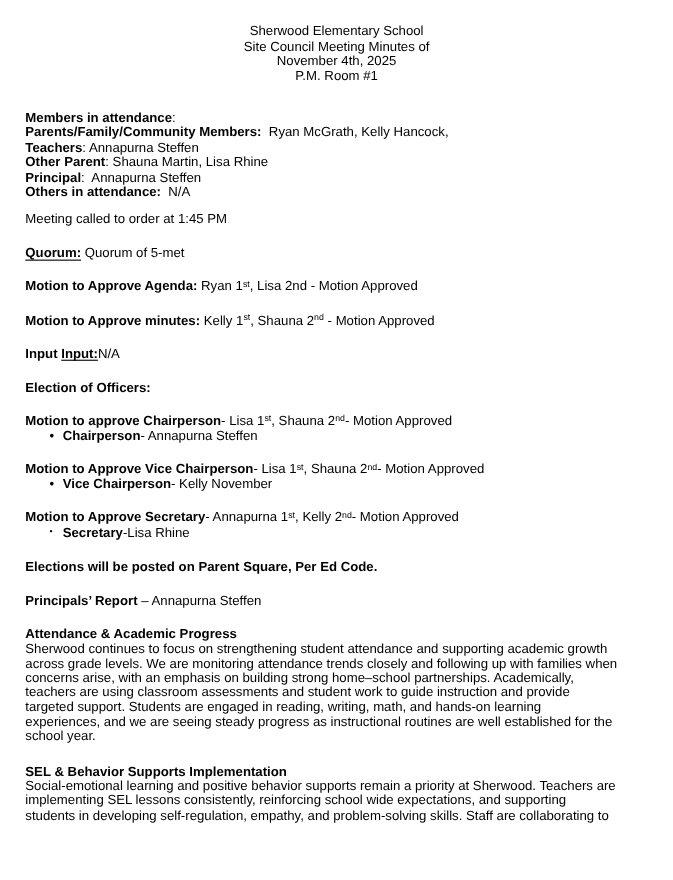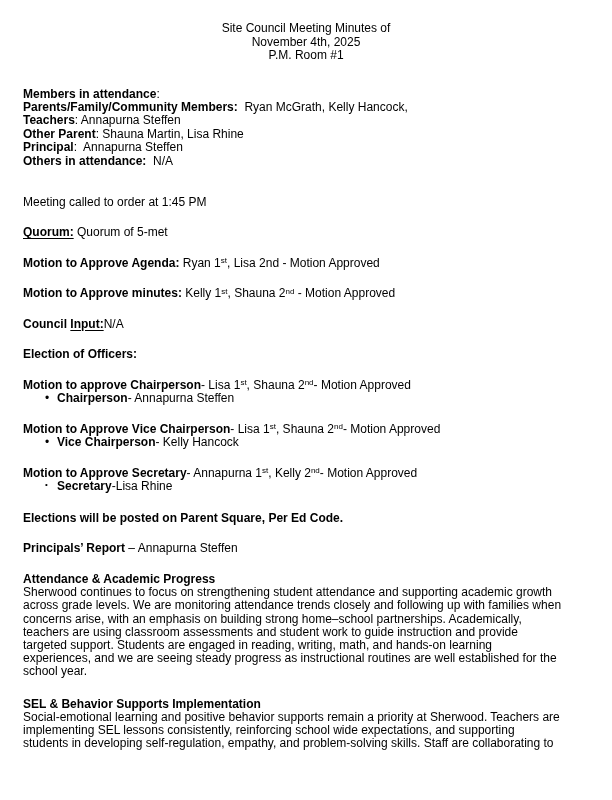--- a/index.html
+++ b/index.html
@@ -4,21 +4,21 @@
 <style>
   html,body{margin:0;padding:0;}
   body{
     width:612px;height:800px;overflow:hidden;background:#ffffff;color:#000000;
     font-family:"Liberation Sans", sans-serif;font-size:12px;position:relative;
   }
   .doc{position:absolute;left:23px;top:22px;width:575px;}
   .line{white-space:pre;line-height:13.5px;}
   .hdr .line{text-align:center;}
   .hdr{margin-bottom:25px;width:566px;}
-  .att{margin-bottom:28px;}
+  .att{margin-bottom:12px;}
   .att .line{line-height:13.4px;}
   .blk{margin-bottom:17px;}
   .b{font-weight:bold;}
   .sup{font-size:8px;position:relative;top:-3.5px;line-height:0;}
   .wavy{
     text-decoration-line:underline;
     text-decoration-style:wavy;
     text-decoration-color:#3a53c4;
     text-decoration-thickness:1px;
     text-underline-offset:2px;
@@ -29,20 +29,21 @@
   .bullet.small{font-size:8px;position:relative;top:-3px;width:12px;}
   .para .line{line-height:13.2px;}
   .sect{margin-bottom:19px;}
 </style>
 </head>
 <body>
 
 <div class="doc">
 
   <div class="hdr">
+    <div class="line">Sherwood Elementary School</div>
     <div class="line">Site Council Meeting Minutes of</div>
     <div class="line">November 4th, 2025</div>
     <div class="line">P.M. Room #1</div>
   </div>
 
   <div class="att">
     <div class="line"><span class="b">Members in attendance</span><span>:</span></div>
     <div class="line"><span class="b">Parents/Family/Community Members:</span><span>  Ryan McGrath, Kelly Hancock,</span></div>
     <div class="line"><span class="b">Teachers</span><span>: Annapurna Steffen</span></div>
     <div class="line"><span class="b">Other Parent</span><span>: Shauna Martin, Lisa Rhine</span></div>
@@ -51,32 +52,32 @@
   </div>
 
   <div class="line blk">Meeting called to order at 1:45 PM</div>
 
   <div class="line blk"><span class="b wavy">Quorum:</span><span> Quorum of 5-met</span></div>
 
   <div class="line blk"><span class="b">Motion to Approve Agenda:</span><span> Ryan 1</span><span class="sup">st</span><span>, Lisa 2nd - Motion Approved</span></div>
 
   <div class="line blk"><span class="b">Motion to Approve minutes:</span><span> Kelly 1</span><span class="sup">st</span><span>, Shauna 2</span><span class="sup">nd</span><span> - Motion Approved</span></div>
 
-  <div class="line blk"><span class="b">Council </span><span class="b wavy">Input:</span><span>N/A</span></div>
+  <div class="line blk"><span class="b">Input </span><span class="b wavy">Input:</span><span>N/A</span></div>
 
   <div class="line blk b">Election of Officers:</div>
 
   <div class="blk">
     <div class="line"><span class="b">Motion to approve Chairperson</span><span>- Lisa 1</span><span class="sup">st</span><span>, Shauna 2</span><span class="sup">nd</span><span>- Motion Approved</span></div>
     <div class="line bullet-line"><span class="bullet">•</span><span class="b">Chairperson</span><span>- Annapurna Steffen</span></div>
   </div>
 
   <div class="blk">
     <div class="line"><span class="b">Motion to Approve Vice Chairperson</span><span>- Lisa 1</span><span class="sup">st</span><span>, Shauna 2</span><span class="sup">nd</span><span>- Motion Approved</span></div>
-    <div class="line bullet-line"><span class="bullet">•</span><span class="b">Vice Chairperson</span><span>- Kelly Hancock</span></div>
+    <div class="line bullet-line"><span class="bullet">•</span><span class="b">Vice Chairperson</span><span>- Kelly November</span></div>
   </div>
 
   <div class="blk">
     <div class="line"><span class="b">Motion to Approve Secretary</span><span>- Annapurna 1</span><span class="sup">st</span><span>, Kelly 2</span><span class="sup">nd</span><span>- Motion Approved</span></div>
     <div class="line bullet-line"><span class="bullet small">•</span><span class="b">Secretary</span><span>-Lisa Rhine</span></div>
   </div>
 
   <div class="line blk b">Elections will be posted on Parent Square, Per Ed Code.</div>
 
   <div class="line blk"><span class="b">Principals’ Report</span><span> – Annapurna Steffen</span></div>

